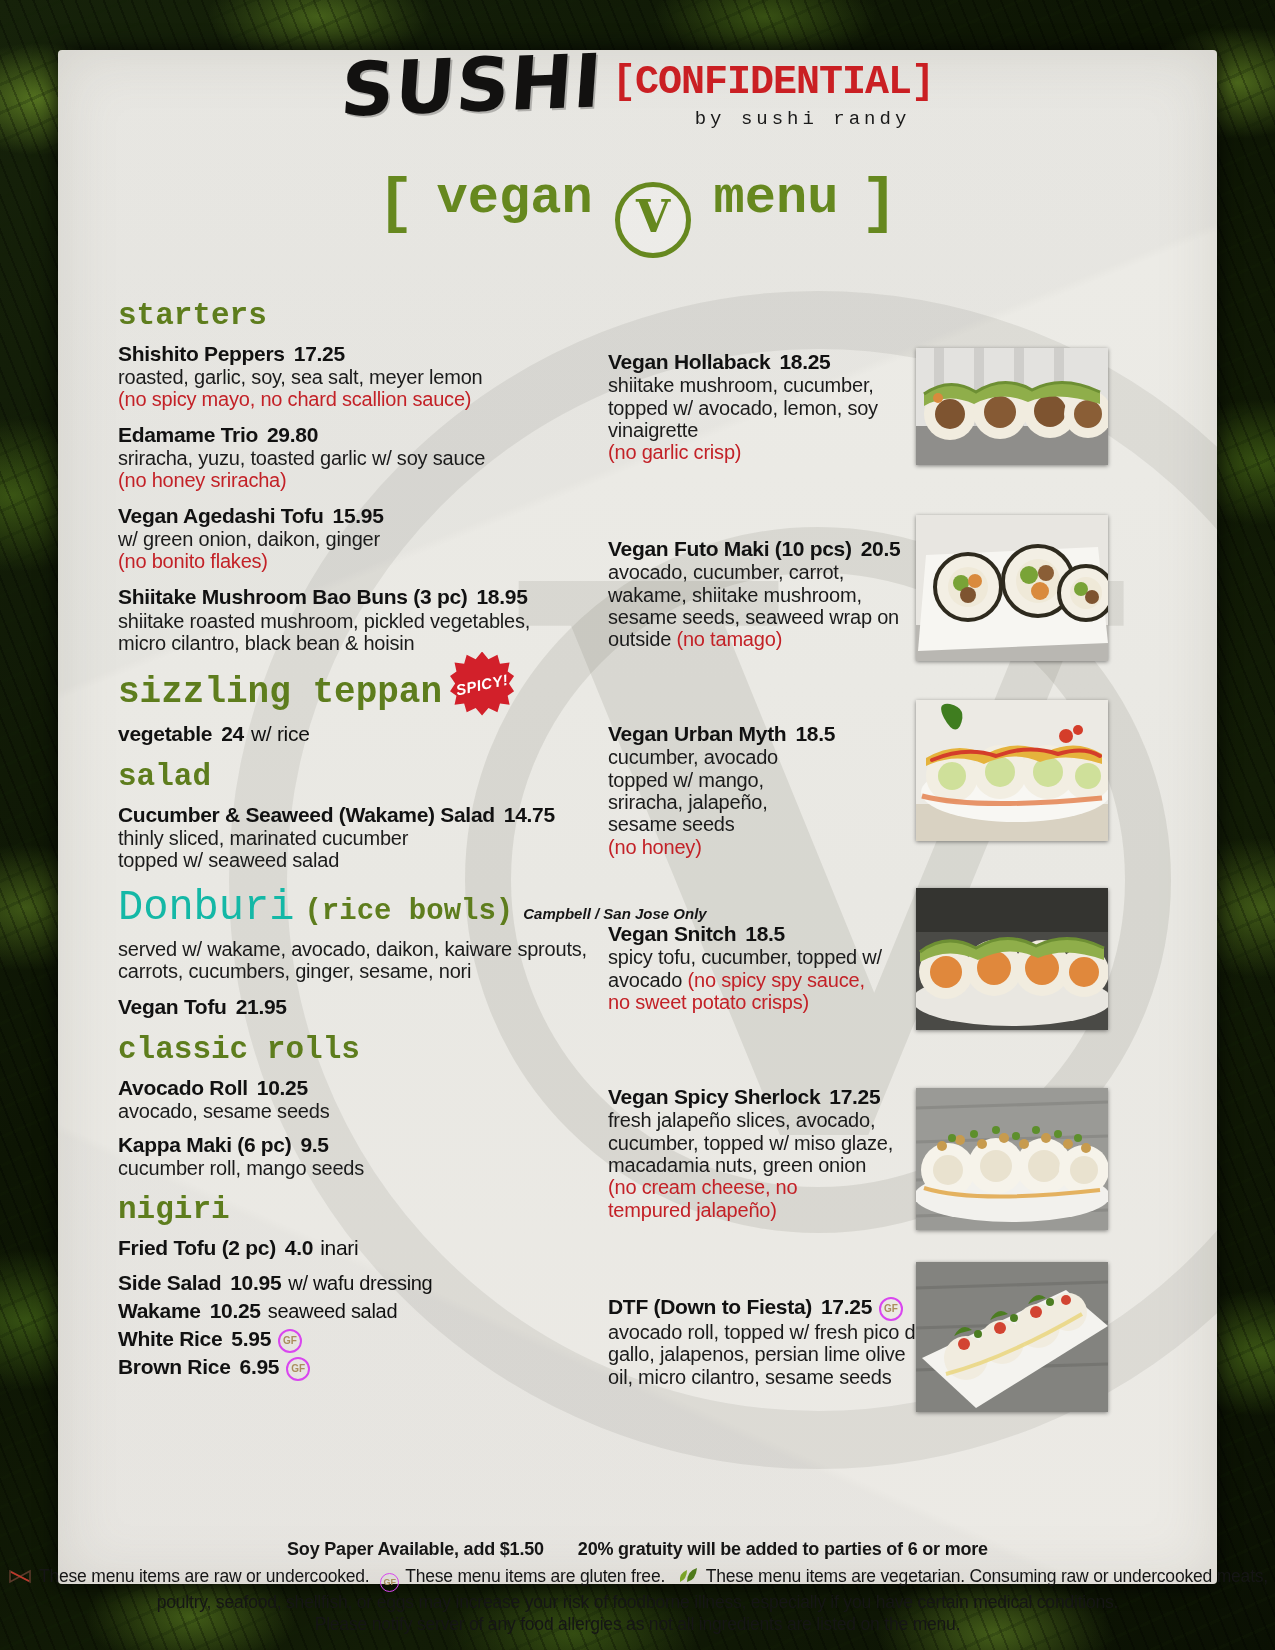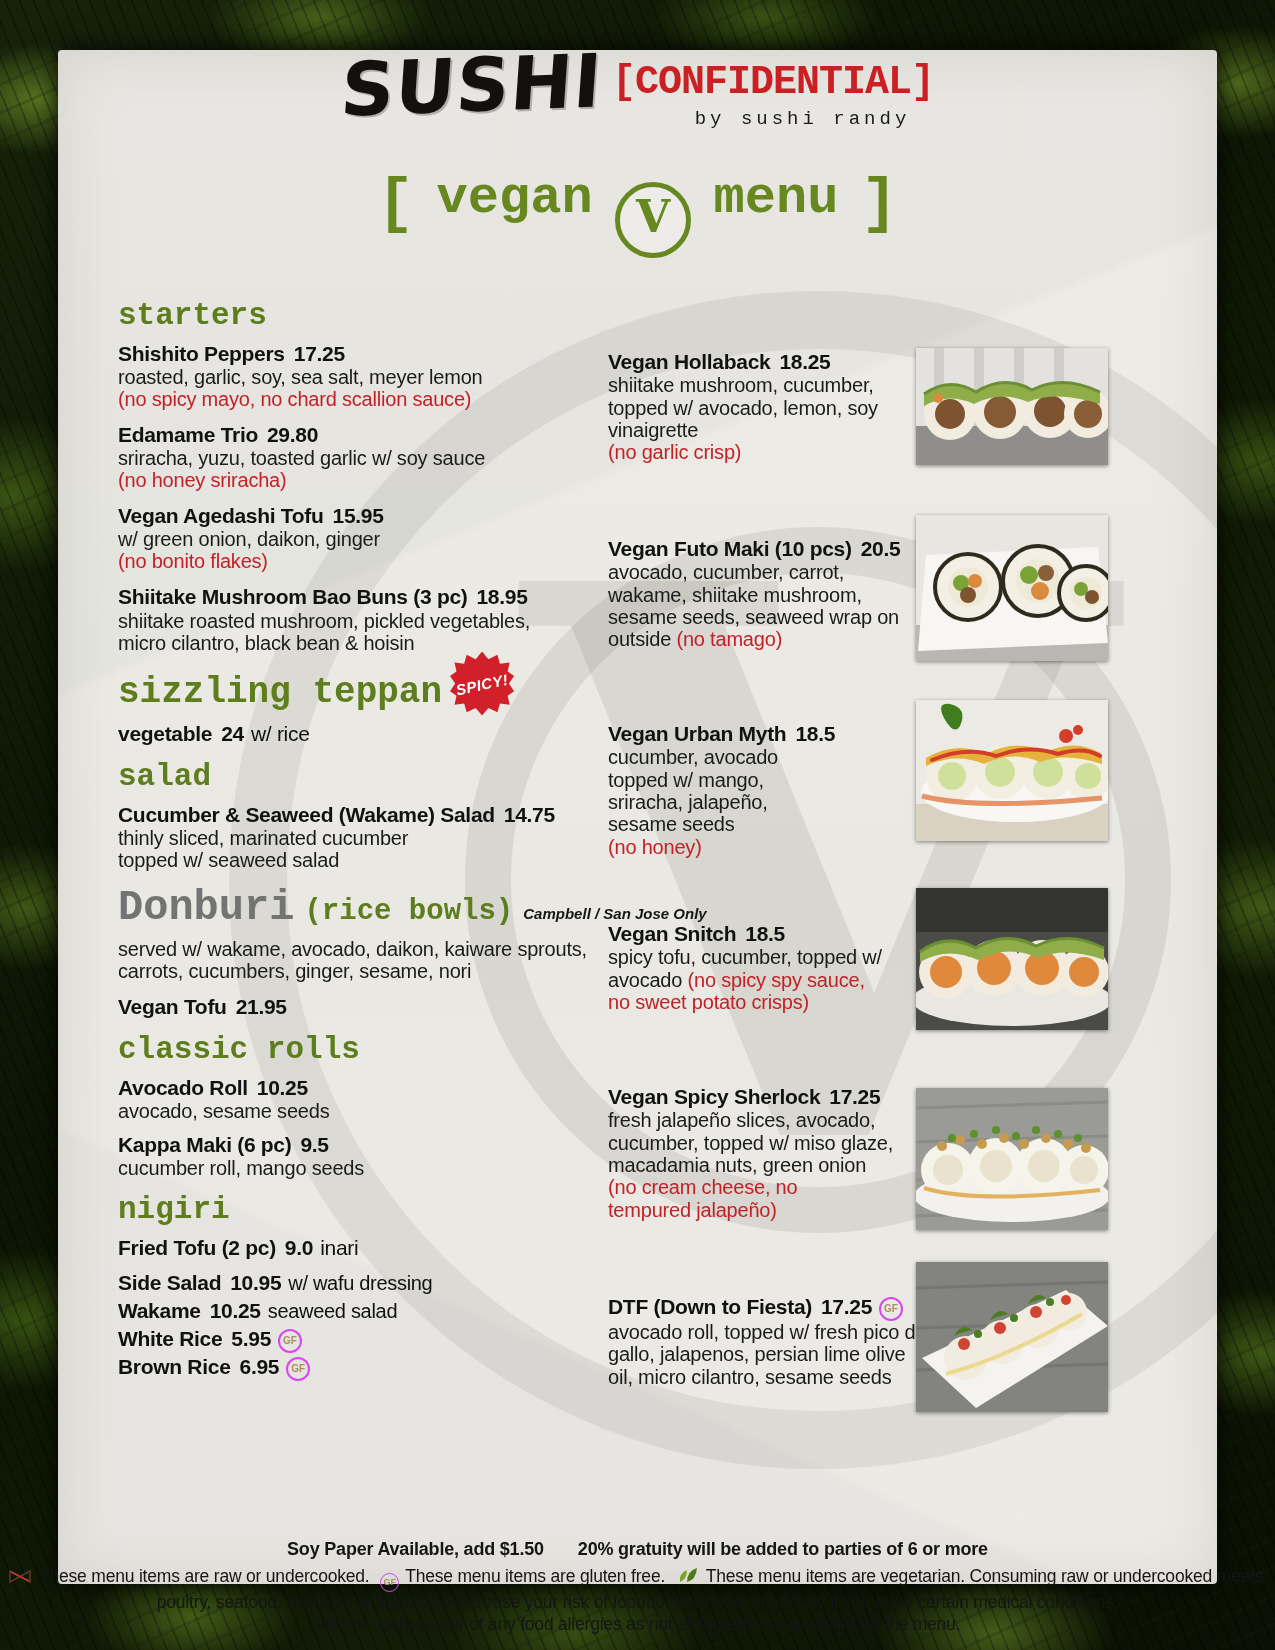--- a/index.html
+++ b/index.html
@@ -91,21 +91,21 @@
   .spicy{
     width:64px;height:64px;margin-left:8px;margin-top:-14px;position:relative;flex:none;
     background:#d2202a;
     clip-path:polygon(50% 0%,60% 12%,74% 5%,78% 19%,93% 17%,90% 31%,100% 38%,92% 50%,100% 62%,90% 69%,93% 83%,78% 81%,74% 95%,60% 88%,50% 100%,40% 88%,26% 95%,22% 81%,7% 83%,10% 69%,0% 62%,8% 50%,0% 38%,10% 31%,7% 17%,22% 19%,26% 5%,40% 12%);
   }
   .spicy span{
     position:absolute;left:0;top:24px;width:100%;text-align:center;color:#fff;
     font-style:italic;font-weight:bold;font-size:15px;transform:rotate(-12deg);letter-spacing:.5px;
   }
   .donburi-h{white-space:nowrap;margin:13px 0 6px}
-  .don-main{font-family:"Liberation Mono",monospace;font-weight:bold;font-size:42px;color:#737373}
+  .don-main{font-family:"Liberation Mono",monospace;font-weight:normal;font-size:42px;color:#14b8a6}
   .don-sub{font-family:"Liberation Mono",monospace;font-weight:bold;font-size:29px;color:#5e7d1d;margin-left:10px}
   .don-loc{font-size:15px;font-weight:bold;font-style:italic;color:#151515;margin-left:10px}
   .sides-row{font-size:21px;font-weight:bold;letter-spacing:-.3px;color:#111;line-height:1.32}
   .sides-row .suffix{font-size:20px}
   
   .r-item{position:absolute;left:608px;width:300px}
   .r-item .nline{font-size:21px}
   .r-item .idesc{font-size:20px;line-height:1.12}
   .photo{position:absolute;left:916px;width:192px;box-shadow:0 1px 4px rgba(0,0,0,.45);background:#888}
   .photo svg{display:block;width:100%;height:100%}
@@ -204,21 +204,21 @@
     <div class="nline"><span>Avocado Roll</span><span class="iprice">10.25</span></div>
     <div class="idesc">avocado, sesame seeds</div>
   </div>
   <div class="mi" style="margin-bottom:9px">
     <div class="nline"><span>Kappa Maki (6 pc)</span><span class="iprice">9.5</span></div>
     <div class="idesc">cucumber roll, mango seeds</div>
   </div>
 
   <div class="sec-h">nigiri</div>
   <div class="mi" style="margin-bottom:9px">
-    <div class="nline"><span>Fried Tofu (2 pc)</span><span class="iprice">9.0</span><span class="suffix">inari</span></div>
+    <div class="nline"><span>Fried Tofu (2 pc)</span><span class="iprice">4.0</span><span class="suffix">inari</span></div>
   </div>
 
   <div class="sides-row">
     <span>Side Salad</span><span class="iprice">10.95</span><span class="suffix">w/ wafu dressing</span>
   </div>
   <div class="sides-row">
     <span>Wakame</span><span class="iprice">10.25</span><span class="suffix">seaweed salad</span>
   </div>
   <div class="sides-row">
     <span>White Rice</span><span class="iprice">5.95</span><span class="gf">GF</span>

